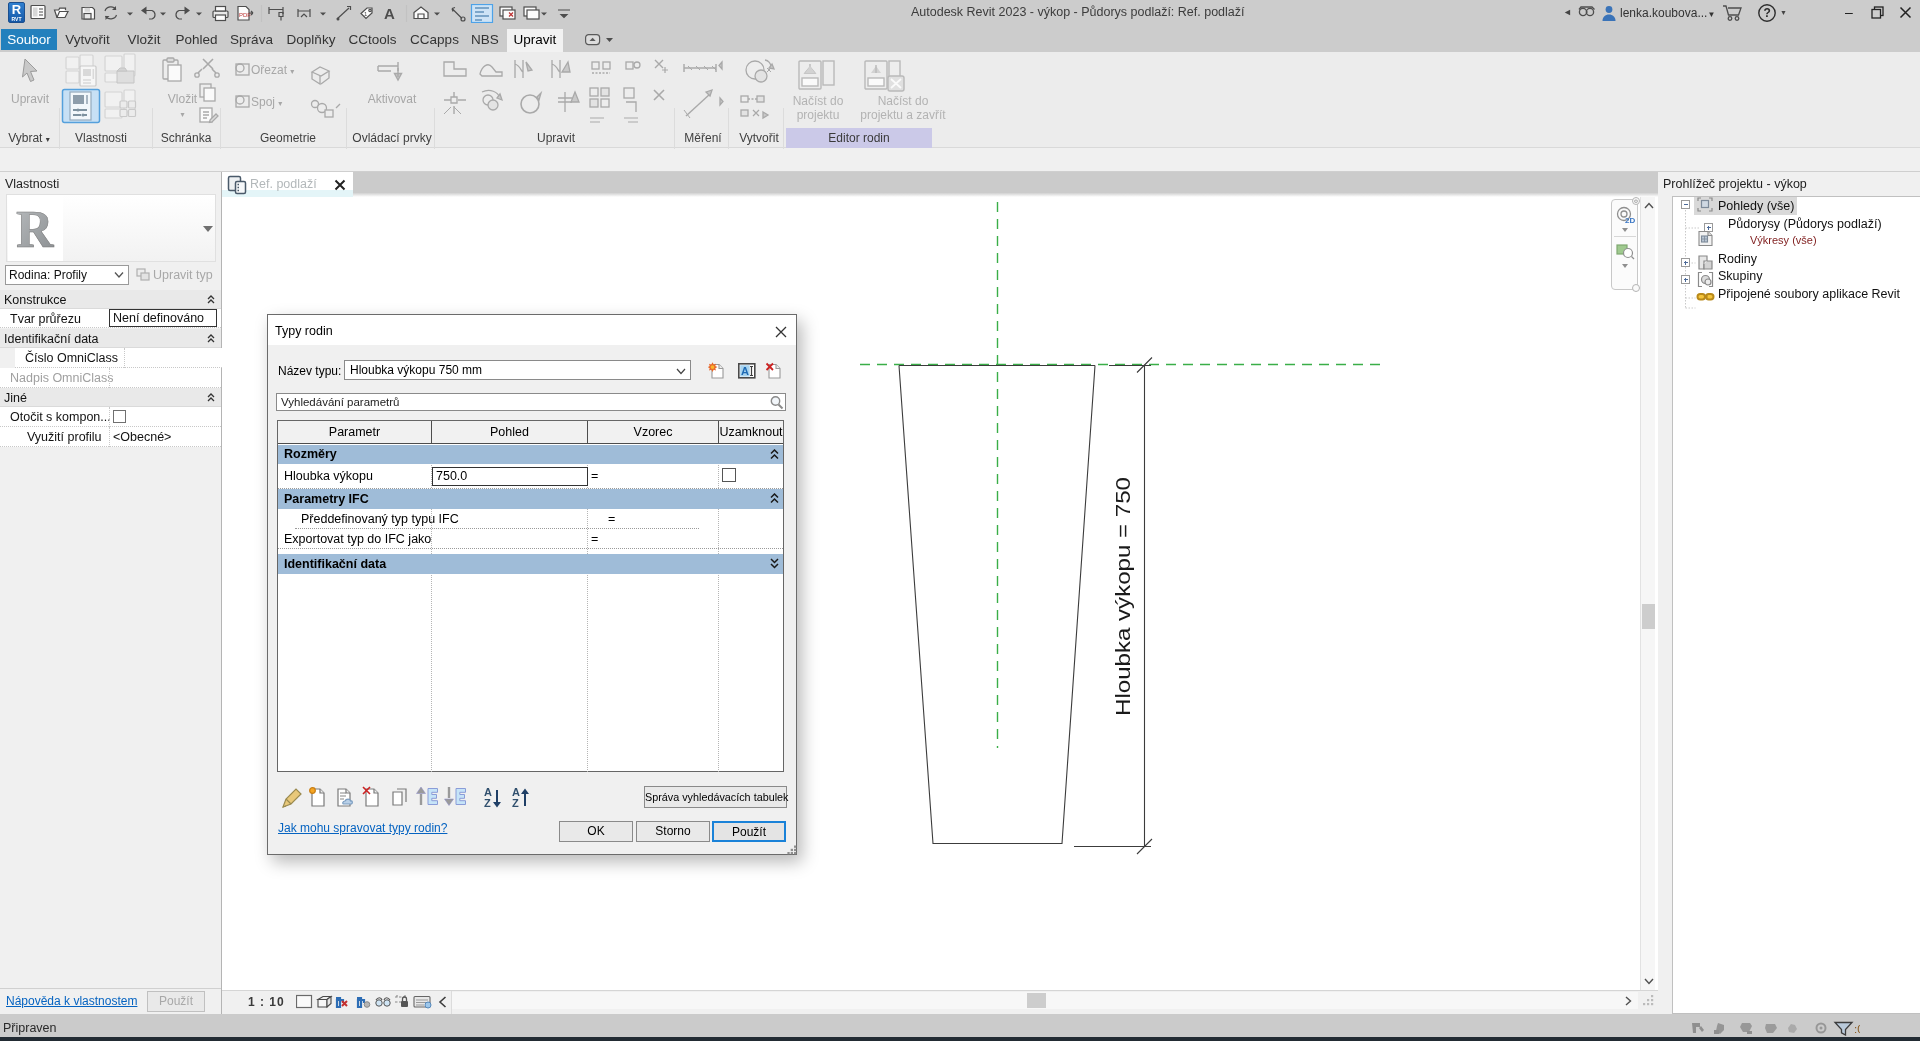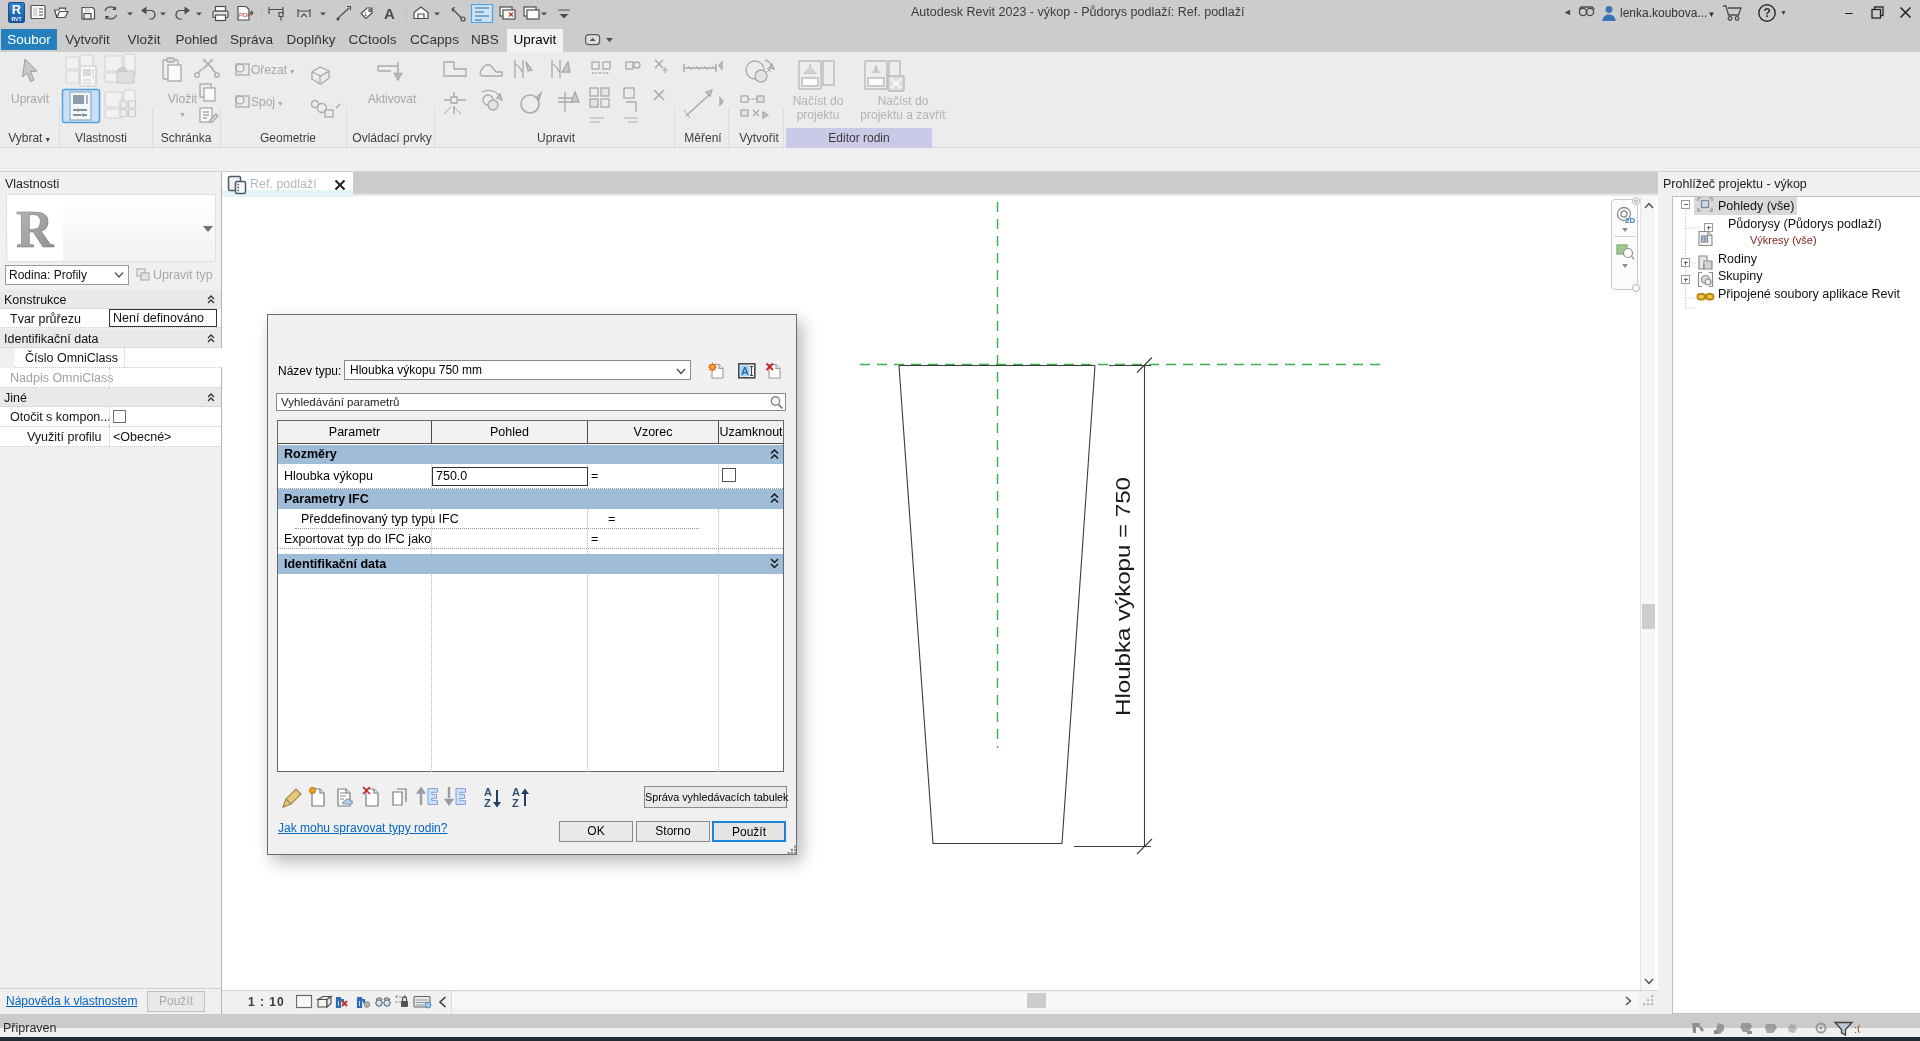--- a/index.html
+++ b/index.html
@@ -14,21 +14,21 @@
 .paneltitle{position:absolute;bottom:2px;font-size:12px;color:#3f3f3f;text-align:center;white-space:nowrap;}
 .rsep{position:absolute;top:56px;height:86px;width:1px;background:#dcdcdc;}
 
 #leftpanel{left:0;top:172px;width:222px;height:842px;background:#f0f0f0;border-right:1px solid #b4b4b4;}
 
 #canvas{left:222px;top:172px;width:1436px;height:842px;background:#fff;}
 #tabstrip{left:0;top:0;width:1436px;height:25px;background:linear-gradient(#cbcbcb 82%,#ffffff);}
 
 #rightpanel{left:1658px;top:172px;width:262px;height:842px;background:#f0f0f0;}
 
-#statusbar{left:0;top:1014px;width:1920px;height:14px;background:#cbcbcb;text-align:right;}
+#statusbar{left:0;top:1014px;width:1920px;height:27px;background:#cbcbcb;text-align:right;}
 #statusbottom{left:0;top:1037px;width:1920px;height:4px;background:#222b33;}
 
 #dialog{left:267px;top:314px;width:530px;height:541px;background:#f0f0f0;border:1px solid #6b6b6b;box-shadow:5px 7px 16px rgba(0,0,0,0.28);}
 .btn{position:absolute;background:#e9e9e9;border:1px solid #8a8a8a;font-size:12px;color:#000;text-align:center;}
 .bluelink{color:#0563c1;text-decoration:underline;font-size:12px;}
 svg{display:block;}
 </style></head>
 <body>
 <div id="app">
   <div id="titlebar" class="abs">
@@ -598,20 +598,26 @@
       <g opacity="0.85">
           <circle cx="131" cy="8" r="4.5" fill="none" stroke="#8f8f8f" stroke-width="2"></circle>
           <circle cx="131" cy="8" r="1.5"></circle>
         </g>
       <path d="M145 2.5h17l-6.5 7V15l-4-2.2V9.5z" fill="#b9c9da" stroke="#3c3c3c" stroke-width="1.3"></path>
       <text x="164" y="13" font-size="11.5" fill="#8a5a20" font-family="Liberation Sans">:0</text>
     </svg>
   </div>
   <div id="statusbottom" class="abs"></div>
   <div id="dialog" class="abs">
+    <div class="abs" style="left:0;top:0;width:528px;height:30px;background:#fff;">
+      <span class="abs" style="left:7px;top:9px;font-size:12.5px;color:#000;">Typy rodin</span>
+      <svg class="abs" style="left:507px;top:11px;" width="12" height="12" viewBox="0 0 12 12" stroke="#333" stroke-width="1.3">
+          <path d="M1 1 11 11M11 1 1 11"></path>
+        </svg>
+    </div>
 
     <span class="abs" style="left:10px;top:49px;font-size:12px;color:#000;">Název typu:</span>
     <div class="abs" style="left:76px;top:45px;width:347px;height:20px;background:#fff;border:1px solid #8a8a8a;">
       <span class="abs" style="left:5px;top:2px;font-size:12px;color:#000;">Hloubka výkopu 750 mm</span>
       <svg class="abs" style="left:331px;top:7px;" width="10" height="7" viewBox="0 0 10 7" fill="none" stroke="#444" stroke-width="1.2">
           <path d="M1 1 5 5.5 9 1"></path>
         </svg>
     </div>
     <svg class="abs" style="left:440px;top:47px;" width="18" height="18" viewBox="0 0 18 18" fill="none" stroke="#9a9a9a" stroke-width="1.1">
       <path d="M4 2.5h7l4 4V16H4z" fill="#fff"></path>

